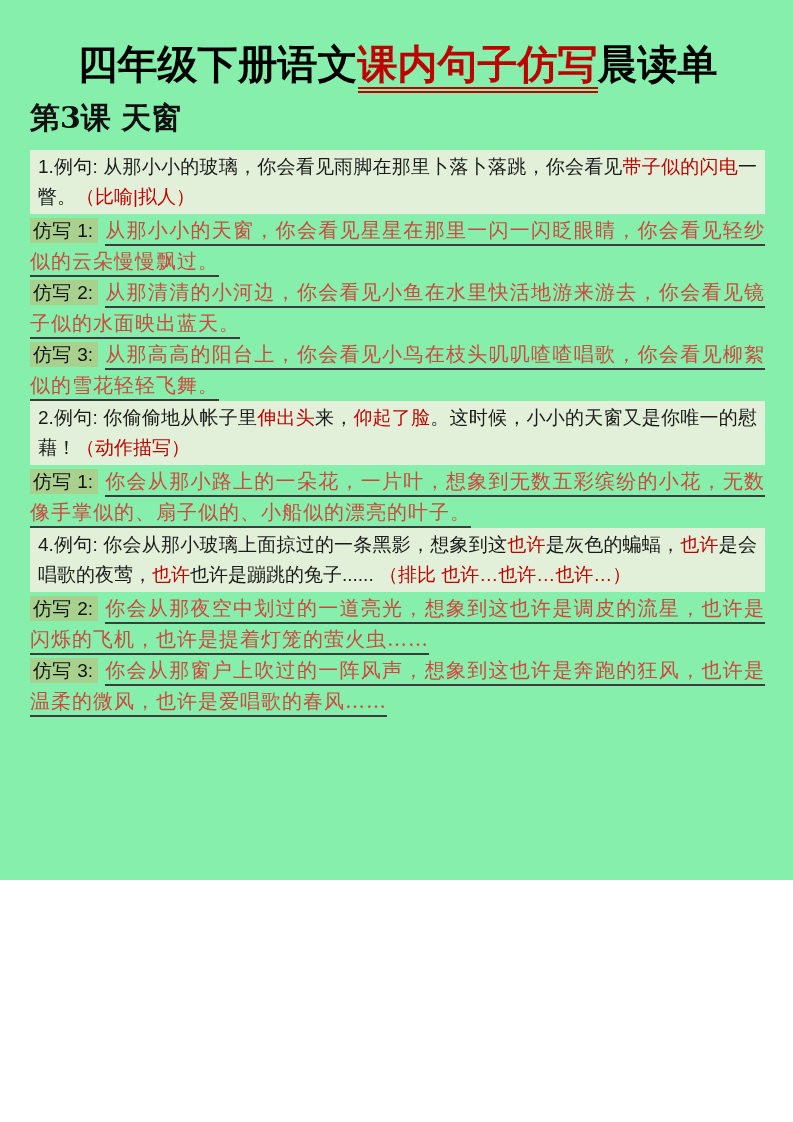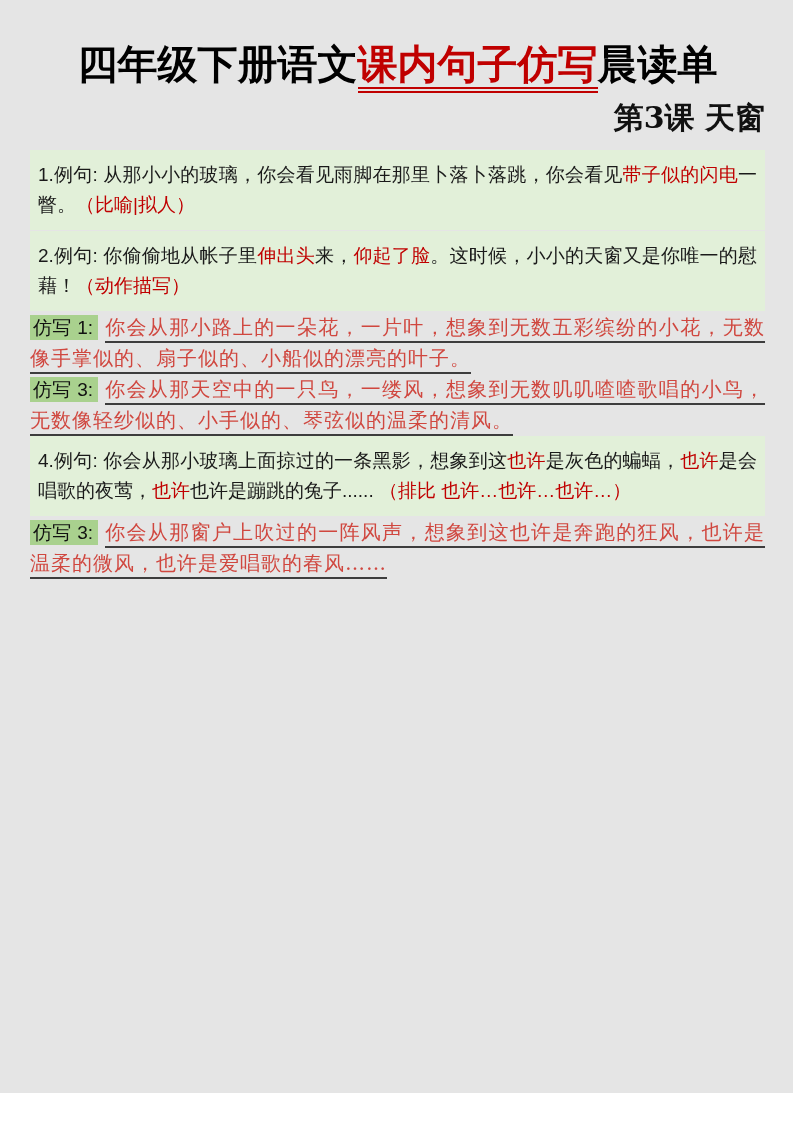--- a/index.html
+++ b/index.html
@@ -1,51 +1,51 @@
 <!DOCTYPE html>
 <html><head>
 <meta charset="utf-8">
 <style>
   html,body{margin:0;padding:0;background:#ffffff;}
   .page{
     position:relative;
-    width:793px;height:1093px;
+    width:793px;height:880px;
     box-sizing:border-box;
     padding:40px 28px 0 30px;
     overflow:hidden;
-    background:#e5e5e5;
+    background:#86efac;
     font-family:"Liberation Sans",sans-serif;
   }
   .title{
     margin:0;
     text-align:center;
     font-size:40px;
     font-weight:bold;
     color:#000000;
     line-height:48px;
     letter-spacing:0;
     white-space:nowrap;
   }
   .title .red-ul{
     color:#c00000;
     border-bottom:6px double #c00000;
     padding-bottom:1px;
   }
   .subtitle{
     margin:12px 0 14px 0;
-    text-align:right;
+    text-align:left;
     font-size:30px;
     font-weight:bold;
     color:#111111;
     font-family:"DejaVu Serif",serif;
     line-height:36px;
   }
   .example{
     background:#e2f0d9;
-    padding:10px 8px;
+    padding:2px 8px;
     margin:1px 0;
     font-size:19px;
     line-height:30px;
     color:#1a1a1a;
     text-align:justify;
   }
   .example .red{color:#c00000;}
   .imitation{
     margin:1px 0;
     font-size:20px;
@@ -72,20 +72,23 @@
 </head>
 <body>
 
 <div class="page">
   <h1 class="title"><span>四年级下册语文</span><span class="red-ul">课内句子仿写</span><span>晨读单</span></h1>
 
   <h2 class="subtitle">第3课 天窗</h2>
 
   <div id="content">
       <div class="example"><span class="">1.例句: 从那小小的玻璃，你会看见雨脚在那里卜落卜落跳，你会看见</span><span class="red">带子似的闪电</span><span class="">一瞥。</span><span class="red">（比喻|拟人）</span></div>
+      <p class="imitation"><span class="label">仿写 1:</span><span class="hand">从那小小的天窗，你会看见星星在那里一闪一闪眨眼睛，你会看见轻纱似的云朵慢慢飘过。</span></p>
+      <p class="imitation"><span class="label">仿写 2:</span><span class="hand">从那清清的小河边，你会看见小鱼在水里快活地游来游去，你会看见镜子似的水面映出蓝天。</span></p>
+      <p class="imitation"><span class="label">仿写 3:</span><span class="hand">从那高高的阳台上，你会看见小鸟在枝头叽叽喳喳唱歌，你会看见柳絮似的雪花轻轻飞舞。</span></p>
       <div class="example"><span class="">2.例句: 你偷偷地从帐子里</span><span class="red">伸出头</span><span class="">来，</span><span class="red">仰起了脸</span><span class="">。这时候，小小的天窗又是你唯一的慰藉！</span><span class="red">（动作描写）</span></div>
       <p class="imitation"><span class="label">仿写 1:</span><span class="hand">你会从那小路上的一朵花，一片叶，想象到无数五彩缤纷的小花，无数像手掌似的、扇子似的、小船似的漂亮的叶子。</span></p>
-      <p class="imitation"><span class="label">仿写 3:</span><span class="hand">你会从那天空中的一只鸟，一缕风，想象到无数叽叽喳喳歌唱的小鸟，无数像轻纱似的、小手似的、琴弦似的温柔的清风。</span></p>
       <div class="example"><span class="">4.例句: 你会从那小玻璃上面掠过的一条黑影，想象到这</span><span class="red">也许</span><span class="">是灰色的蝙蝠，</span><span class="red">也许</span><span class="">是会唱歌的夜莺，</span><span class="red">也许</span><span class="">也许是蹦跳的兔子...... </span><span class="red">（排比 也许…也许…也许…）</span></div>
+      <p class="imitation"><span class="label">仿写 2:</span><span class="hand">你会从那夜空中划过的一道亮光，想象到这也许是调皮的流星，也许是闪烁的飞机，也许是提着灯笼的萤火虫……</span></p>
       <p class="imitation"><span class="label">仿写 3:</span><span class="hand">你会从那窗户上吹过的一阵风声，想象到这也许是奔跑的狂风，也许是温柔的微风，也许是爱唱歌的春风……</span></p>
     </div>
 
 </div>
 
 </body></html>

